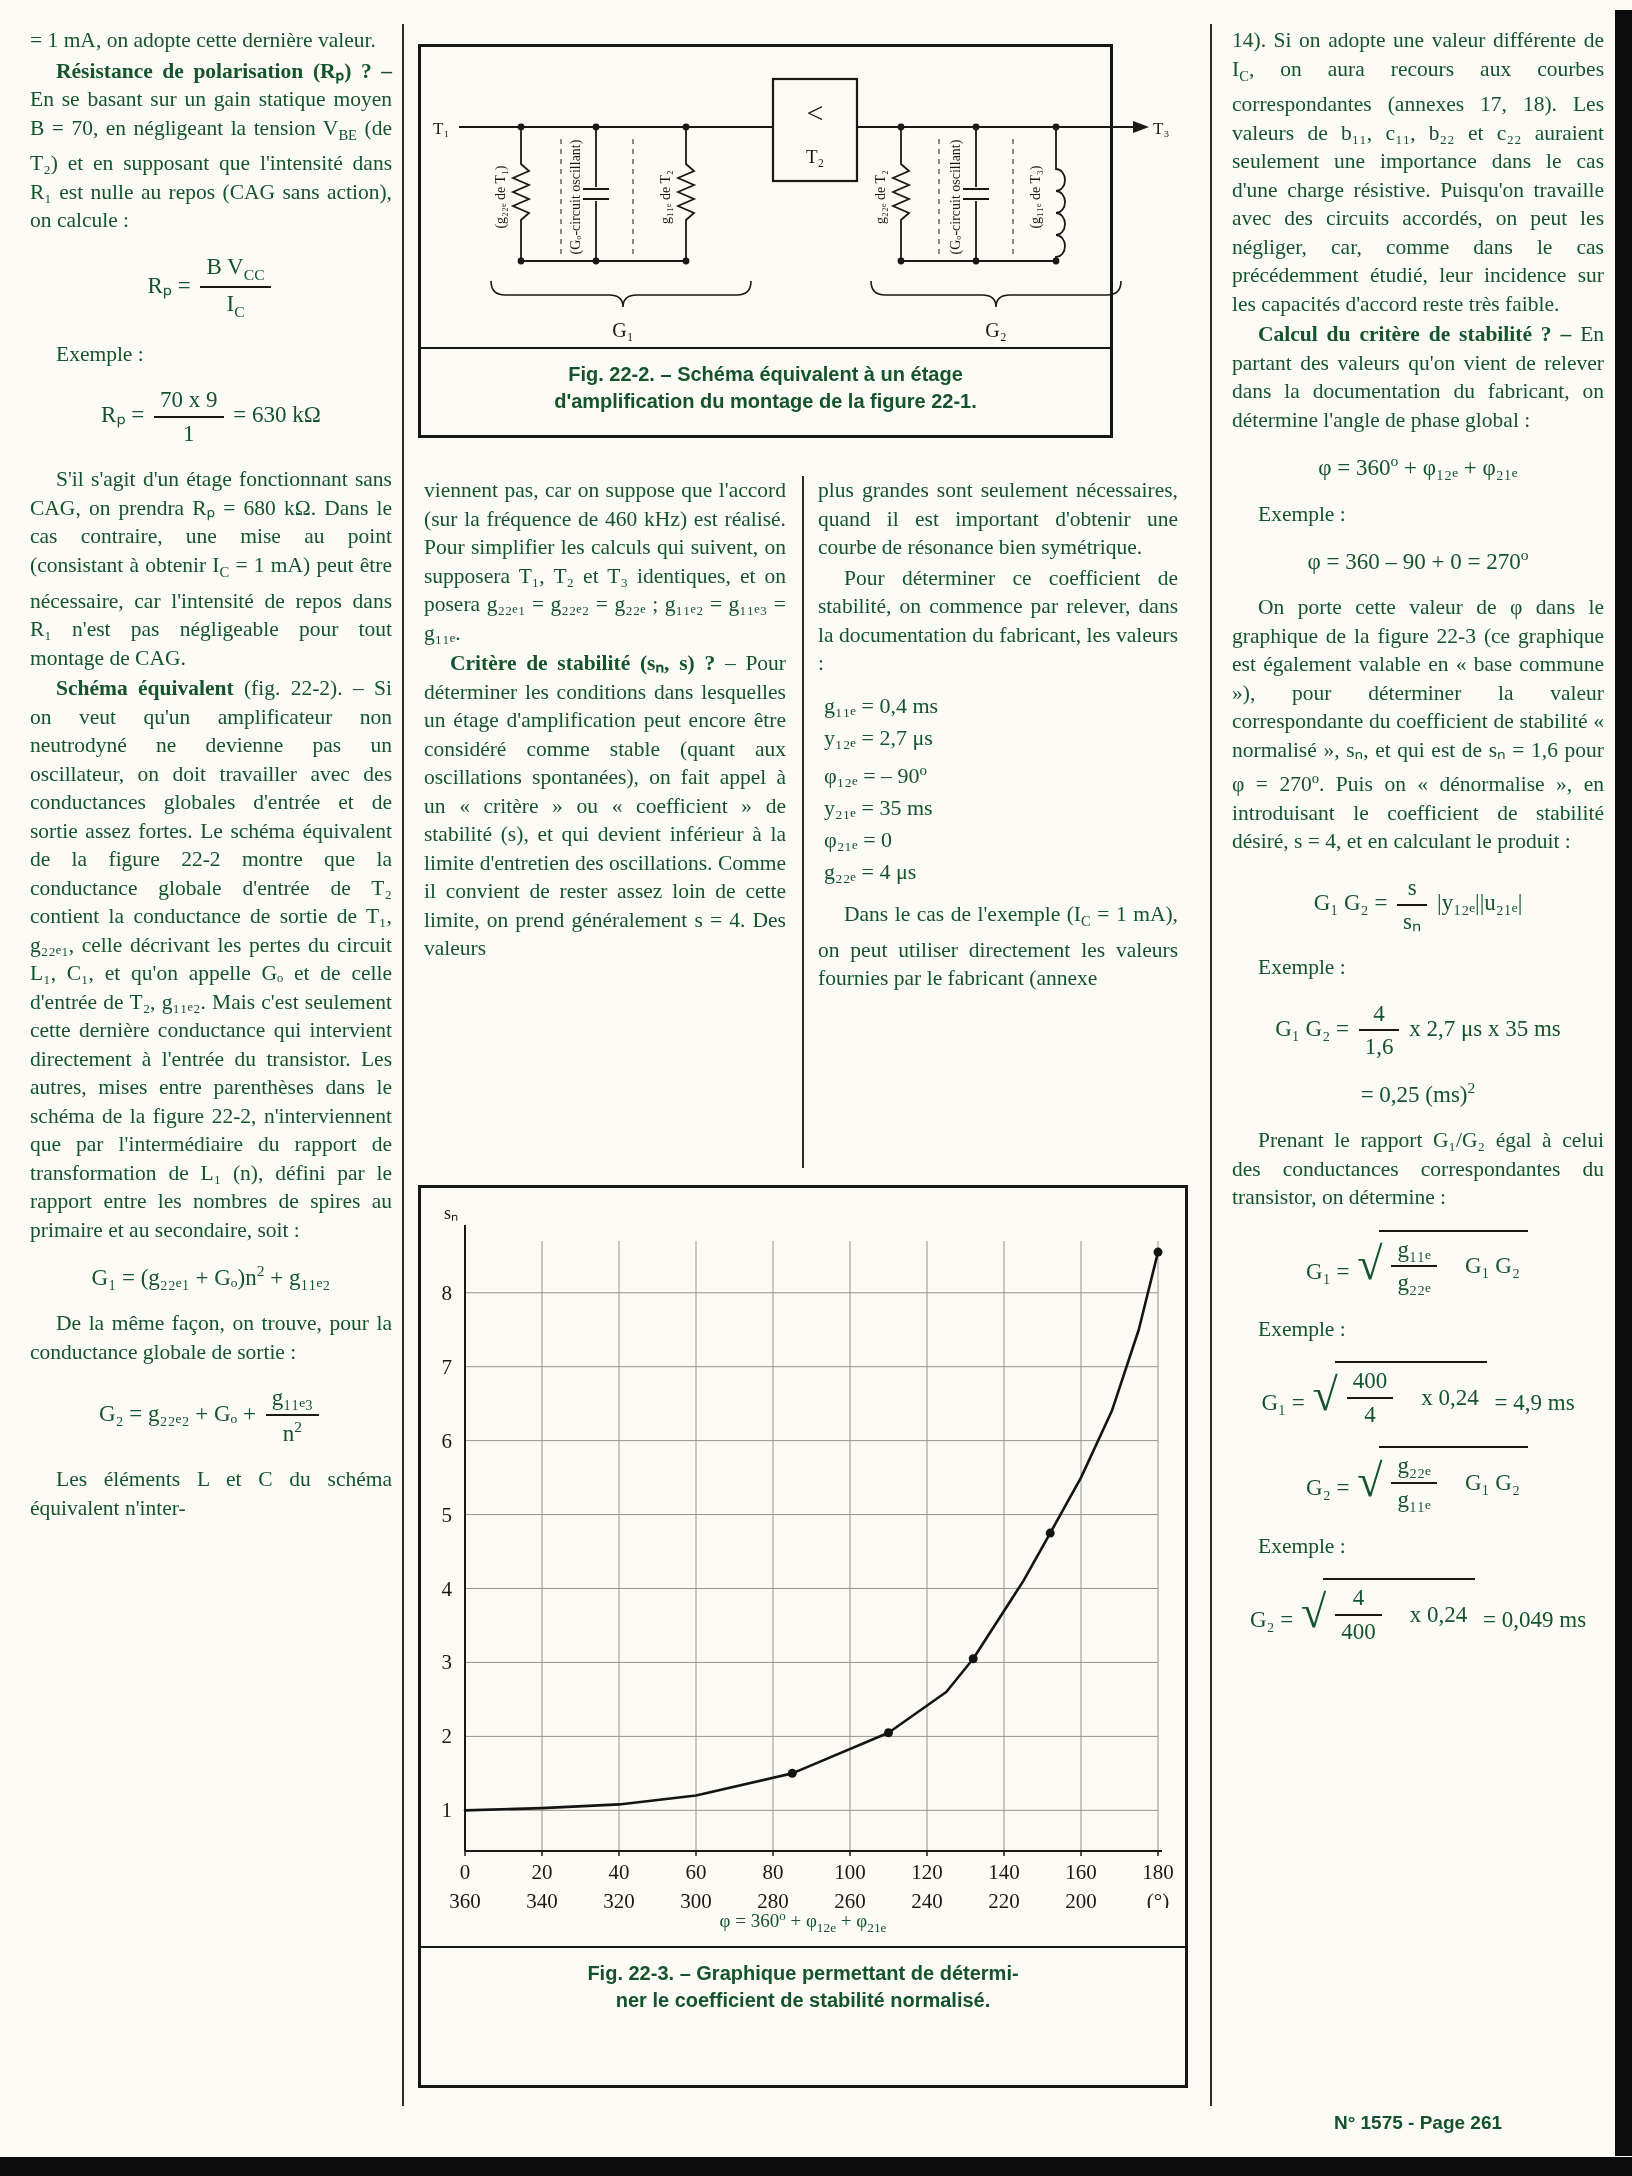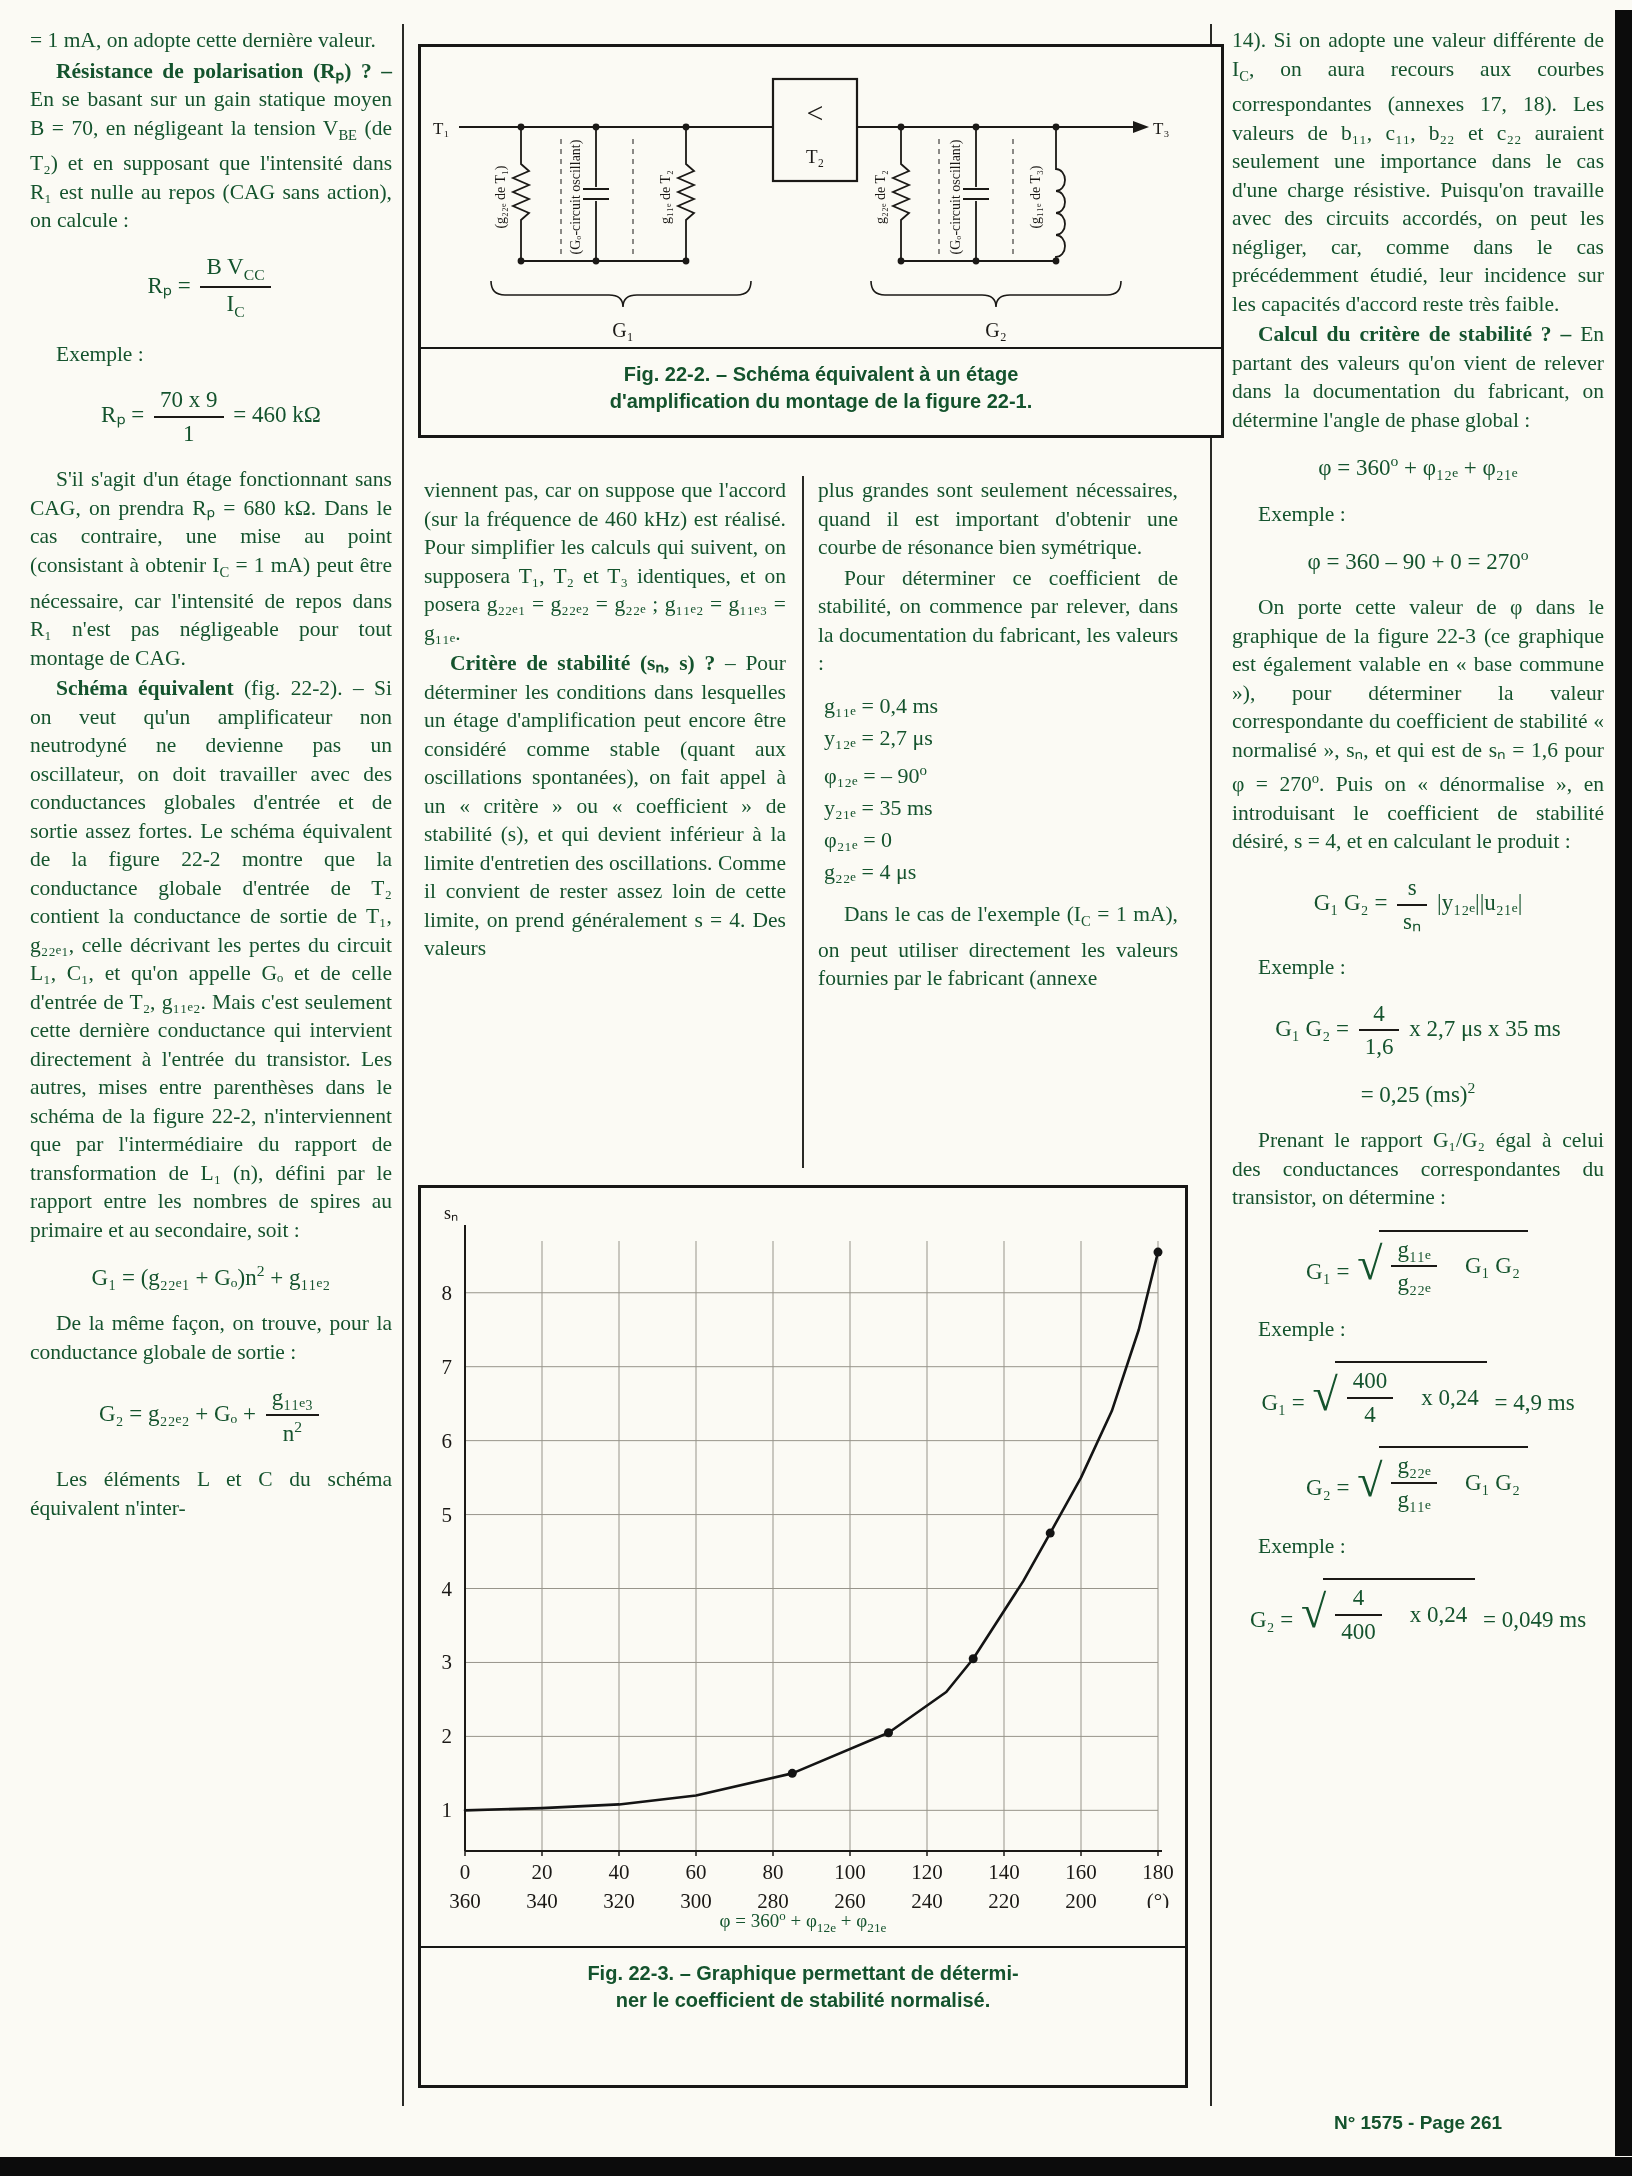--- a/index.html
+++ b/index.html
@@ -17,21 +17,21 @@
   .frac{display:inline-block;vertical-align:middle;text-align:center;margin:0 4px;}
   .frac .num{display:block;border-bottom:2px solid #1b1916;padding:0 6px 2px 6px;}
   .frac .den{display:block;padding:2px 6px 0 6px;}
   .sqrt{display:inline-flex;align-items:center;margin:0 2px;}
   .sqrt .rsign{font-size:2.0em;line-height:0.85;margin-right:-3px;font-weight:400;}
   .sqrt .rbody{border-top:2px solid #1b1916;display:inline-flex;align-items:center;gap:24px;padding:4px 8px 0 8px;justify-content:flex-end;}
   .vals{margin:12px 0 12px 6px;}
   .vals .val{text-indent:0;text-align:left;font-size:22px;line-height:32px;margin:0;}
   .vline{position:absolute;width:2px;background:#2a2a26;}
   .figbox{position:absolute;left:418px;border:3px solid #171715;background:#fbfaf4;box-sizing:border-box;}
-  #fig22-2{top:44px;width:806px;height:394px;}
+  #fig22-2{top:44px;width:695px;height:394px;}
   #fig22-3{top:1185px;width:770px;height:903px;}
   .fig-caption{border-top:2px solid #171715;text-align:center;
       font-family:"Liberation Sans",sans-serif;font-weight:bold;font-size:20px;line-height:27px;
       padding:12px 26px 8px 26px;}
   #schematic text{font-family:"Liberation Serif",serif;fill:#1b1916;}
   #schematic .rot{font-size:14px;}
   #graph-svg{display:block;margin:8px auto 0 auto;font-family:"Liberation Serif",serif;}
   .phi-note{text-align:center;font-size:19px;margin:0 0 10px 0;}
   .phi-note sub{font-size:0.7em;}
   #footer{position:absolute;left:1232px;top:2112px;width:372px;text-align:center;
@@ -55,21 +55,21 @@
     <p class="noindent">= 1 mA, on adopte cette dernière valeur.</p>
     <p><b>Résistance de polarisation (Rₚ) ? –</b> <span>En se basant sur un gain statique moyen B = 70, en négligeant la tension V<sub>BE</sub> (de T₂) et en supposant que l'intensité dans R₁ est nulle au repos (CAG sans action), on calcule :</span></p>
     <div class="formula">
       <span>Rₚ =</span>
       <span class="frac"><span class="num">B V<sub>CC</sub></span><span class="den">I<sub>C</sub></span></span>
     </div>
     <p>Exemple :</p>
     <div class="formula">
       <span>Rₚ =</span>
       <span class="frac"><span class="num">70 x 9</span><span class="den">1</span></span>
-      <span>= 460 kΩ</span>
+      <span>= 630 kΩ</span>
     </div>
     <p>S'il s'agit d'un étage fonctionnant sans CAG, on prendra Rₚ = 680 kΩ. Dans le cas contraire, une mise au point (consistant à obtenir I<sub>C</sub> = 1 mA) peut être nécessaire, car l'intensité de repos dans R₁ n'est pas négligeable pour tout montage de CAG.</p>
     <p><b>Schéma équivalent</b> <span>(fig. 22-2). – Si on veut qu'un amplificateur non neutrodyné ne devienne pas un oscillateur, on doit travailler avec des conductances globales d'entrée et de sortie assez fortes. Le schéma équivalent de la figure 22-2 montre que la conductance globale d'entrée de T₂ contient la conductance de sortie de T₁, g₂₂ₑ₁, celle décrivant les pertes du circuit L₁, C₁, et qu'on appelle Gₒ et de celle d'entrée de T₂, g₁₁ₑ₂. Mais c'est seulement cette dernière conductance qui intervient directement à l'entrée du transistor. Les autres, mises entre parenthèses dans le schéma de la figure 22-2, n'interviennent que par l'intermédiaire du rapport de transformation de L₁ (n), défini par le rapport entre les nombres de spires au primaire et au secondaire, soit :</span></p>
     <div class="formula">G₁ = (g₂₂ₑ₁ + Gₒ)n<sup>2</sup> + g₁₁ₑ₂</div>
     <p>De la même façon, on trouve, pour la conductance globale de sortie :</p>
     <div class="formula">
       <span>G₂ = g₂₂ₑ₂ + Gₒ +</span>
       <span class="frac"><span class="num">g₁₁ₑ₃</span><span class="den">n<sup>2</sup></span></span>
     </div>
     <p>Les éléments L et C du schéma équivalent n'inter-</p>

